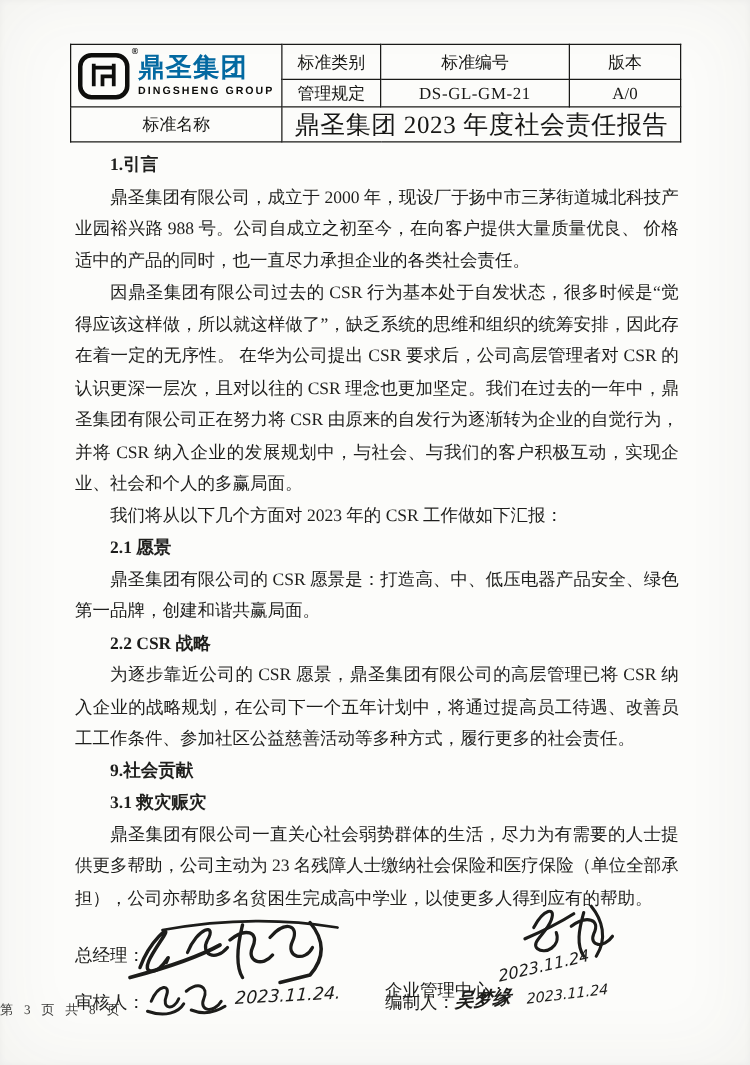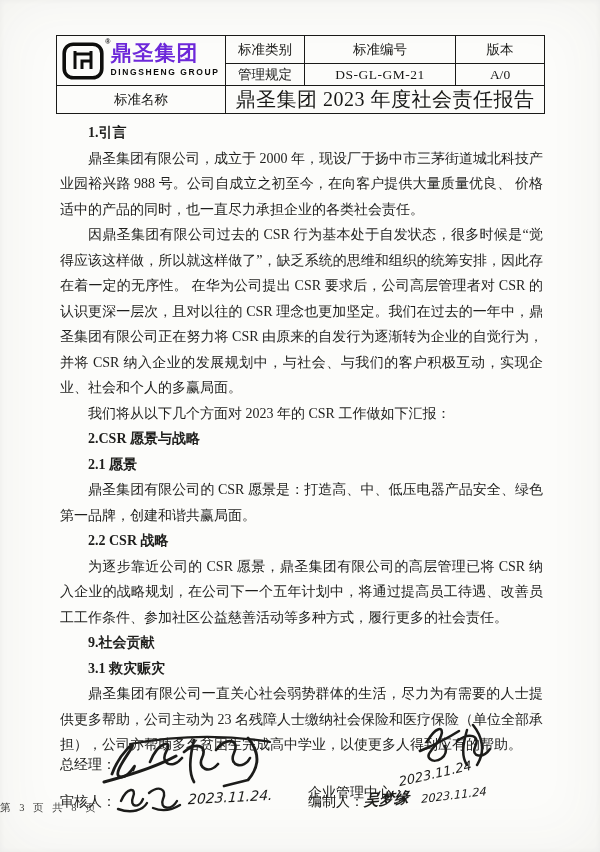--- a/index.html
+++ b/index.html
@@ -26,22 +26,22 @@
   td.name-value { font-weight:normal; font-size:20px; letter-spacing:0.5px; }
   td.num { letter-spacing:0.5px; }
 
   
   .logo { display:flex; align-items:center; justify-content:center; gap:6px; height:100%; }
   .logo-mark { position:relative; width:42px; height:38px; flex:0 0 auto; }
   .logo-mark svg { display:block; }
   .reg { position:absolute; top:-4px; right:-6px; font-size:7px; font-weight:bold;
          font-family:"Liberation Sans",sans-serif; color:#111; }
   .logo-text { text-align:left; line-height:1; }
-  .logo-cn { font-family:Liberation Mono, monospace;
-             font-weight:900; font-size:21px; letter-spacing:1px; color:#6d28d9; }
+  .logo-cn { font-family:Liberation Serif, serif;
+             font-weight:900; font-size:21px; letter-spacing:1px; color:#0369a1; }
   .logo-en { font-family:Liberation Sans, sans-serif;
              font-weight:700; font-size:8.5px; letter-spacing:1.6px; margin-top:3px; color:#0c0c0a; }
 
   
   .doc-body {
     position:absolute; left:60px; right:57px; top:120px;
     font-size:14px; line-height:25.5px; text-align:justify;
     text-justify:inter-ideograph;
   }
   .doc-body p { margin:0; text-indent:2em; }
@@ -103,21 +103,20 @@
       <td class="name-value" colspan="3">鼎圣集团 2023 年度社会责任报告</td>
     </tr>
   </tbody>
     </table>
 
   <div class="doc-body">
     <p class="h">1.引言</p>
     <p>鼎圣集团有限公司，成立于 2000 年，现设厂于扬中市三茅街道城北科技产业园裕兴路 988 号。公司自成立之初至今，在向客户提供大量质量优良、 价格适中的产品的同时，也一直尽力承担企业的各类社会责任。</p>
     <p>因鼎圣集团有限公司过去的 CSR 行为基本处于自发状态，很多时候是“觉得应该这样做，所以就这样做了”，缺乏系统的思维和组织的统筹安排，因此存在着一定的无序性。 在华为公司提出 CSR 要求后，公司高层管理者对 CSR 的认识更深一层次，且对以往的 CSR 理念也更加坚定。我们在过去的一年中，鼎圣集团有限公司正在努力将 CSR 由原来的自发行为逐渐转为企业的自觉行为，并将 CSR 纳入企业的发展规划中，与社会、与我们的客户积极互动，实现企业、社会和个人的多赢局面。</p>
     <p>我们将从以下几个方面对 2023 年的 CSR 工作做如下汇报：</p>
-    <p class="h">2.CSR 愿景与战略</p>
     <p class="h">2.1 愿景</p>
     <p>鼎圣集团有限公司的 CSR 愿景是：打造高、中、低压电器产品安全、绿色第一品牌，创建和谐共赢局面。</p>
     <p class="h">2.2 CSR 战略</p>
     <p>为逐步靠近公司的 CSR 愿景，鼎圣集团有限公司的高层管理已将 CSR 纳入企业的战略规划，在公司下一个五年计划中，将通过提高员工待遇、改善员工工作条件、参加社区公益慈善活动等多种方式，履行更多的社会责任。</p>
     <p class="h">9.社会贡献</p>
     <p class="h">3.1 救灾赈灾</p>
     <p>鼎圣集团有限公司一直关心社会弱势群体的生活，尽力为有需要的人士提供更多帮助，公司主动为 23 名残障人士缴纳社会保险和医疗保险（单位全部承担），公司亦帮助多名贫困生完成高中学业，以使更多人得到应有的帮助。</p>
   </div>
 
   <span class="sig-label" style="left:60px; top:756px;">总经理：</span>

